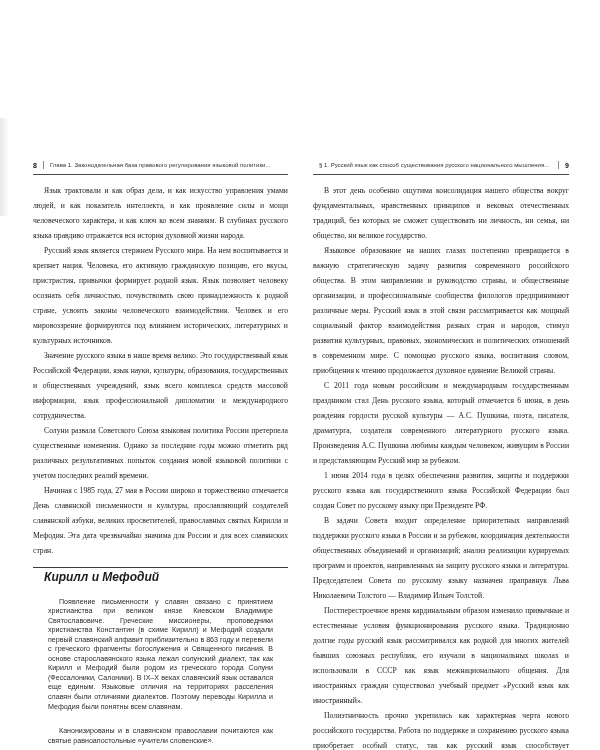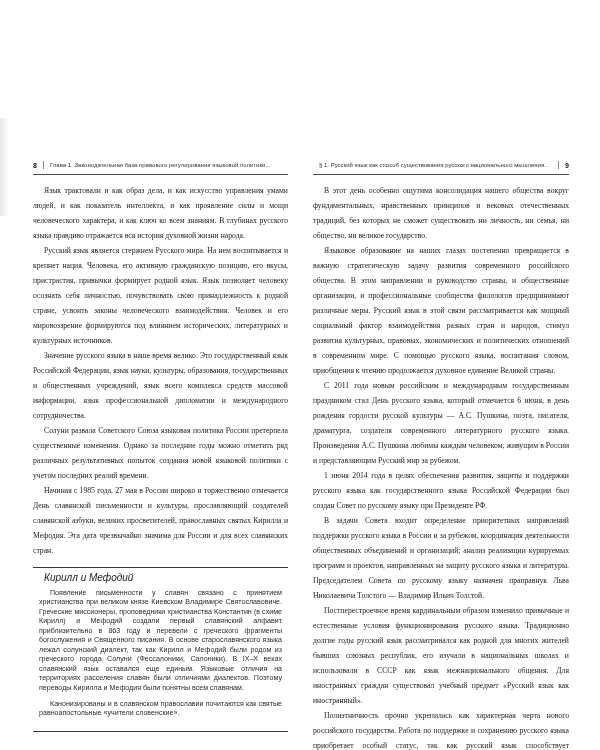--- a/index.html
+++ b/index.html
@@ -85,28 +85,28 @@
     border-bottom: 1px solid #3a3a3a;
     padding: 5px 0 6px 0;
     font-family: "Liberation Sans", sans-serif;
     font-size: 7.1px;
     line-height: 9.55px;
     color: #2b2b2b;
     text-align: justify;
   }
   .info-box .box-heading {
     margin: 0 0 1px 0;
-    font-size: 10px;
-    font-weight: normal;
+    font-size: 12px;
+    font-weight: bold;
     font-style: italic;
     text-indent: 11px;
     color: #1c1c1c;
   }
   .info-box p {
-    margin: 6px;
+    margin: 15px;
     text-indent: 11px;
   }
 </style>
 </head>
 <body>
 
 <div class="edge-artifact"></div>
 
 <div class="spread">
 

